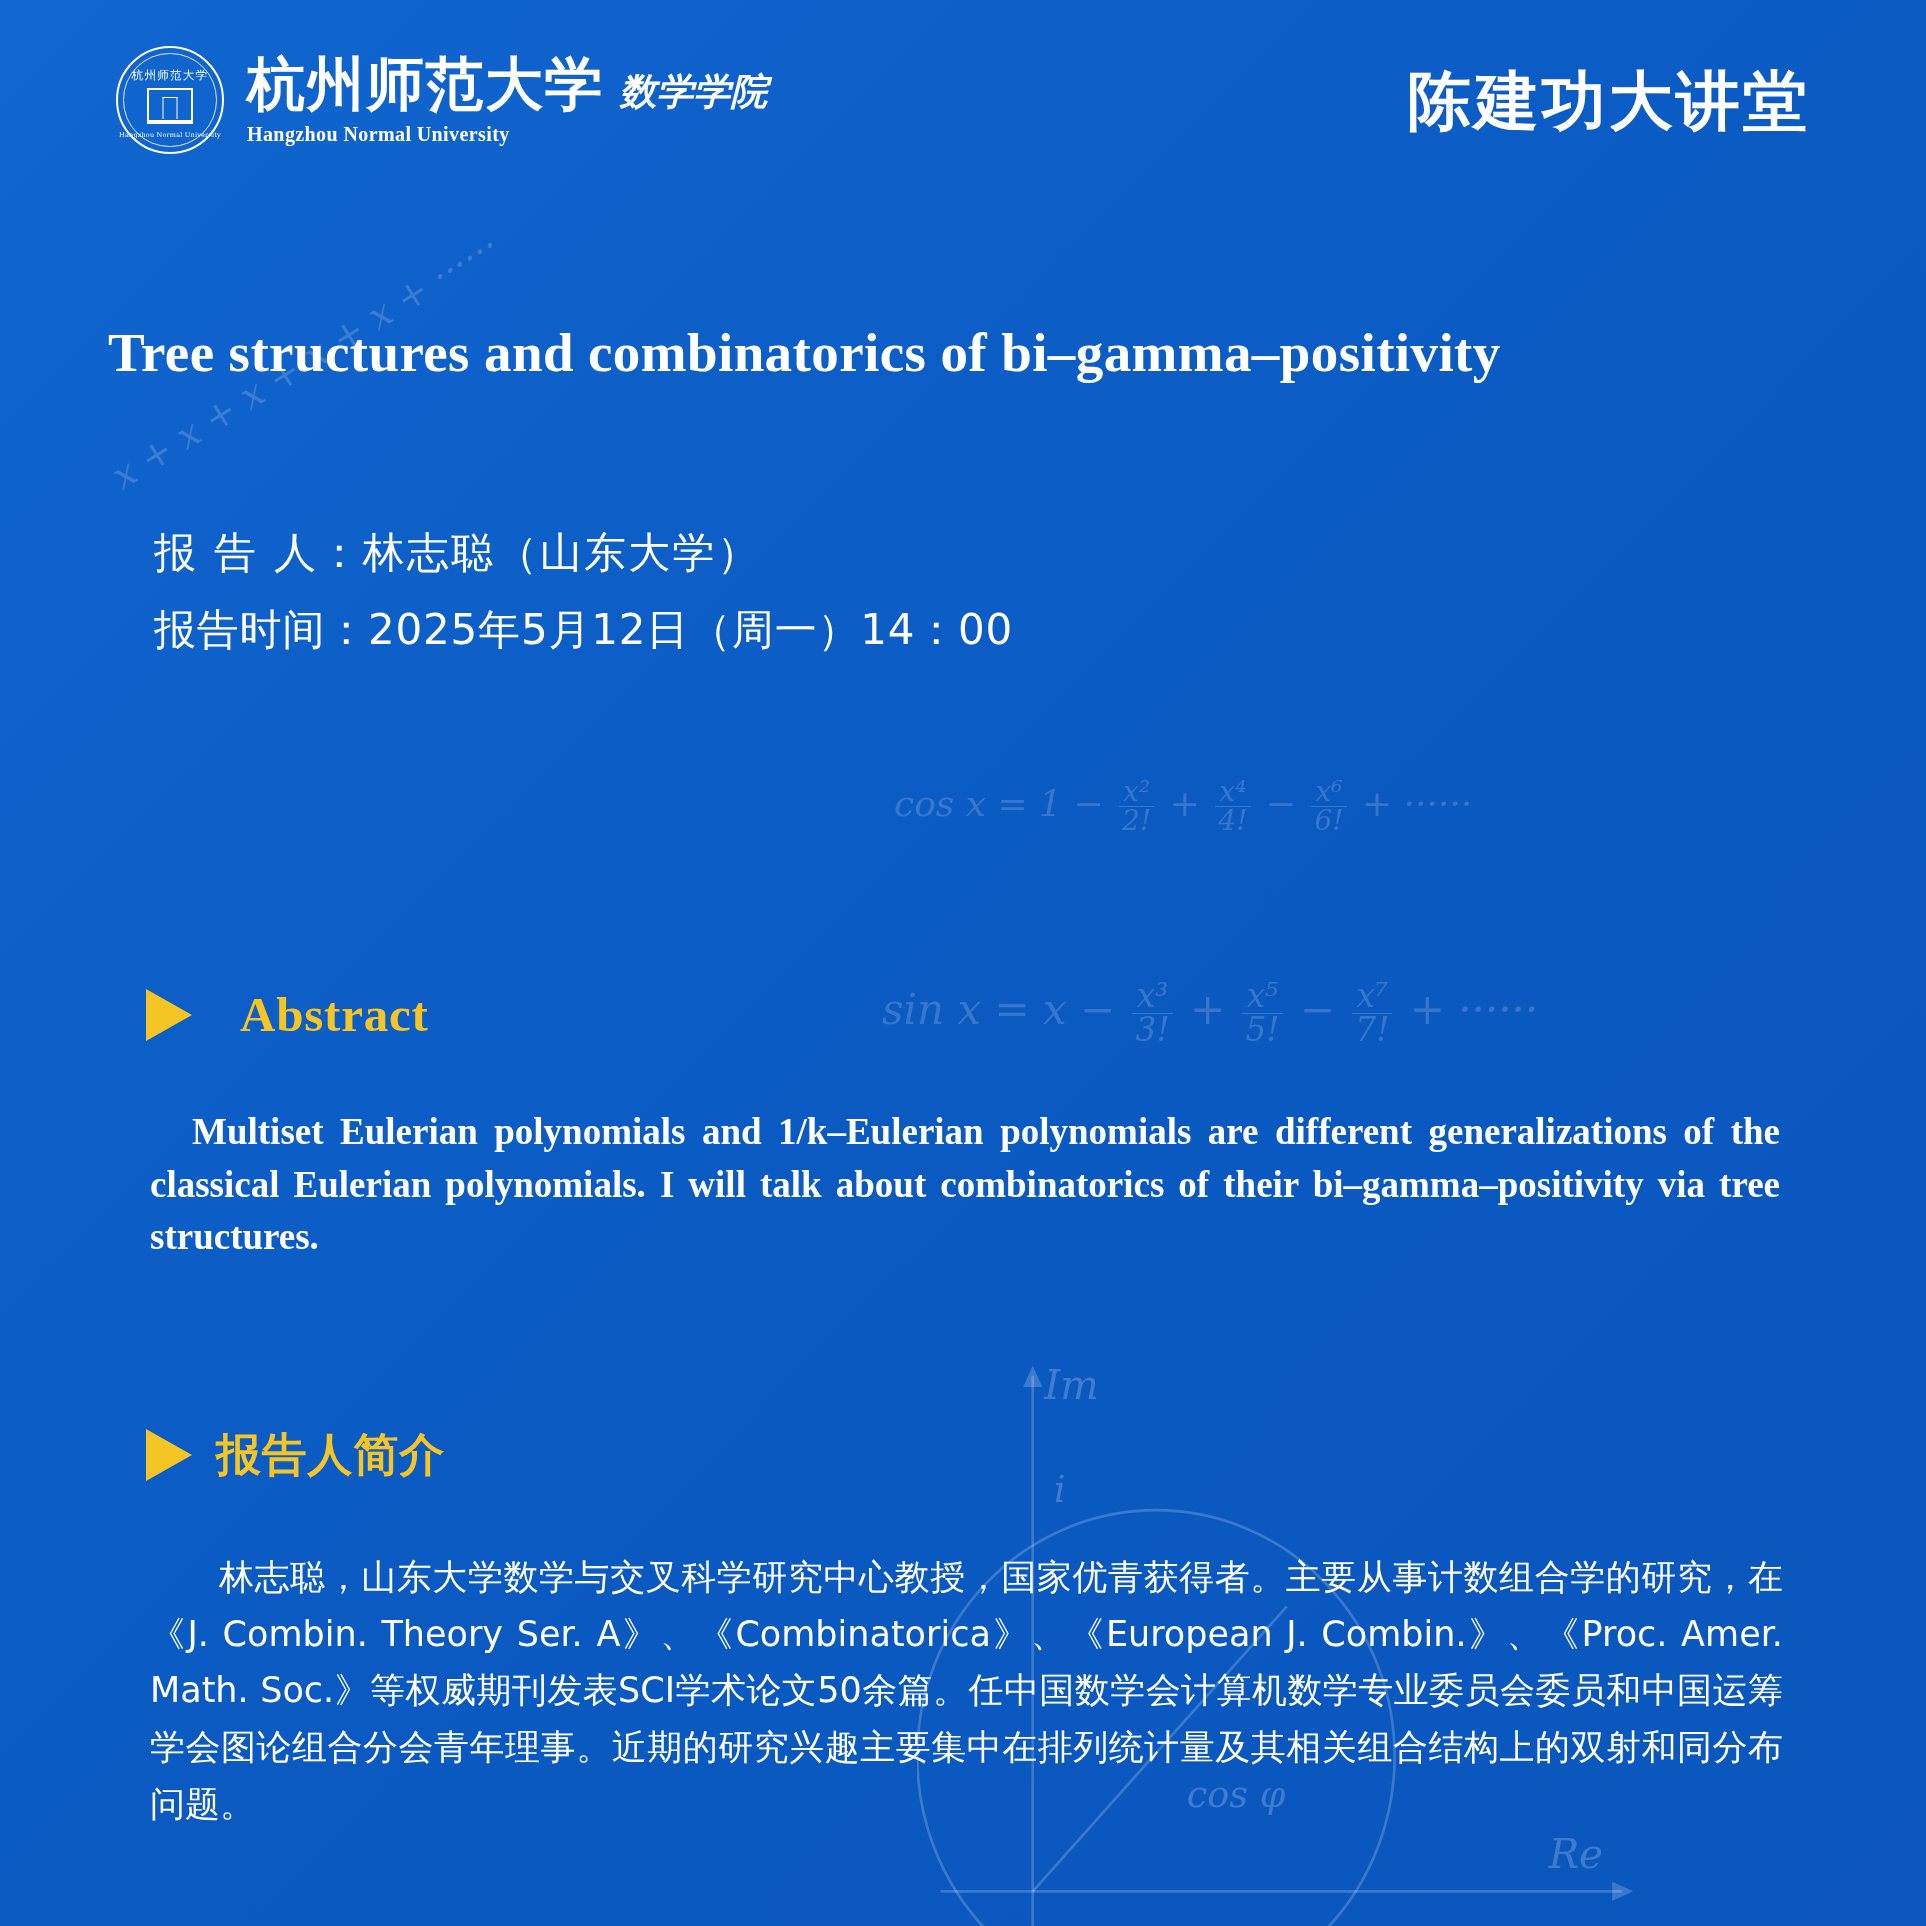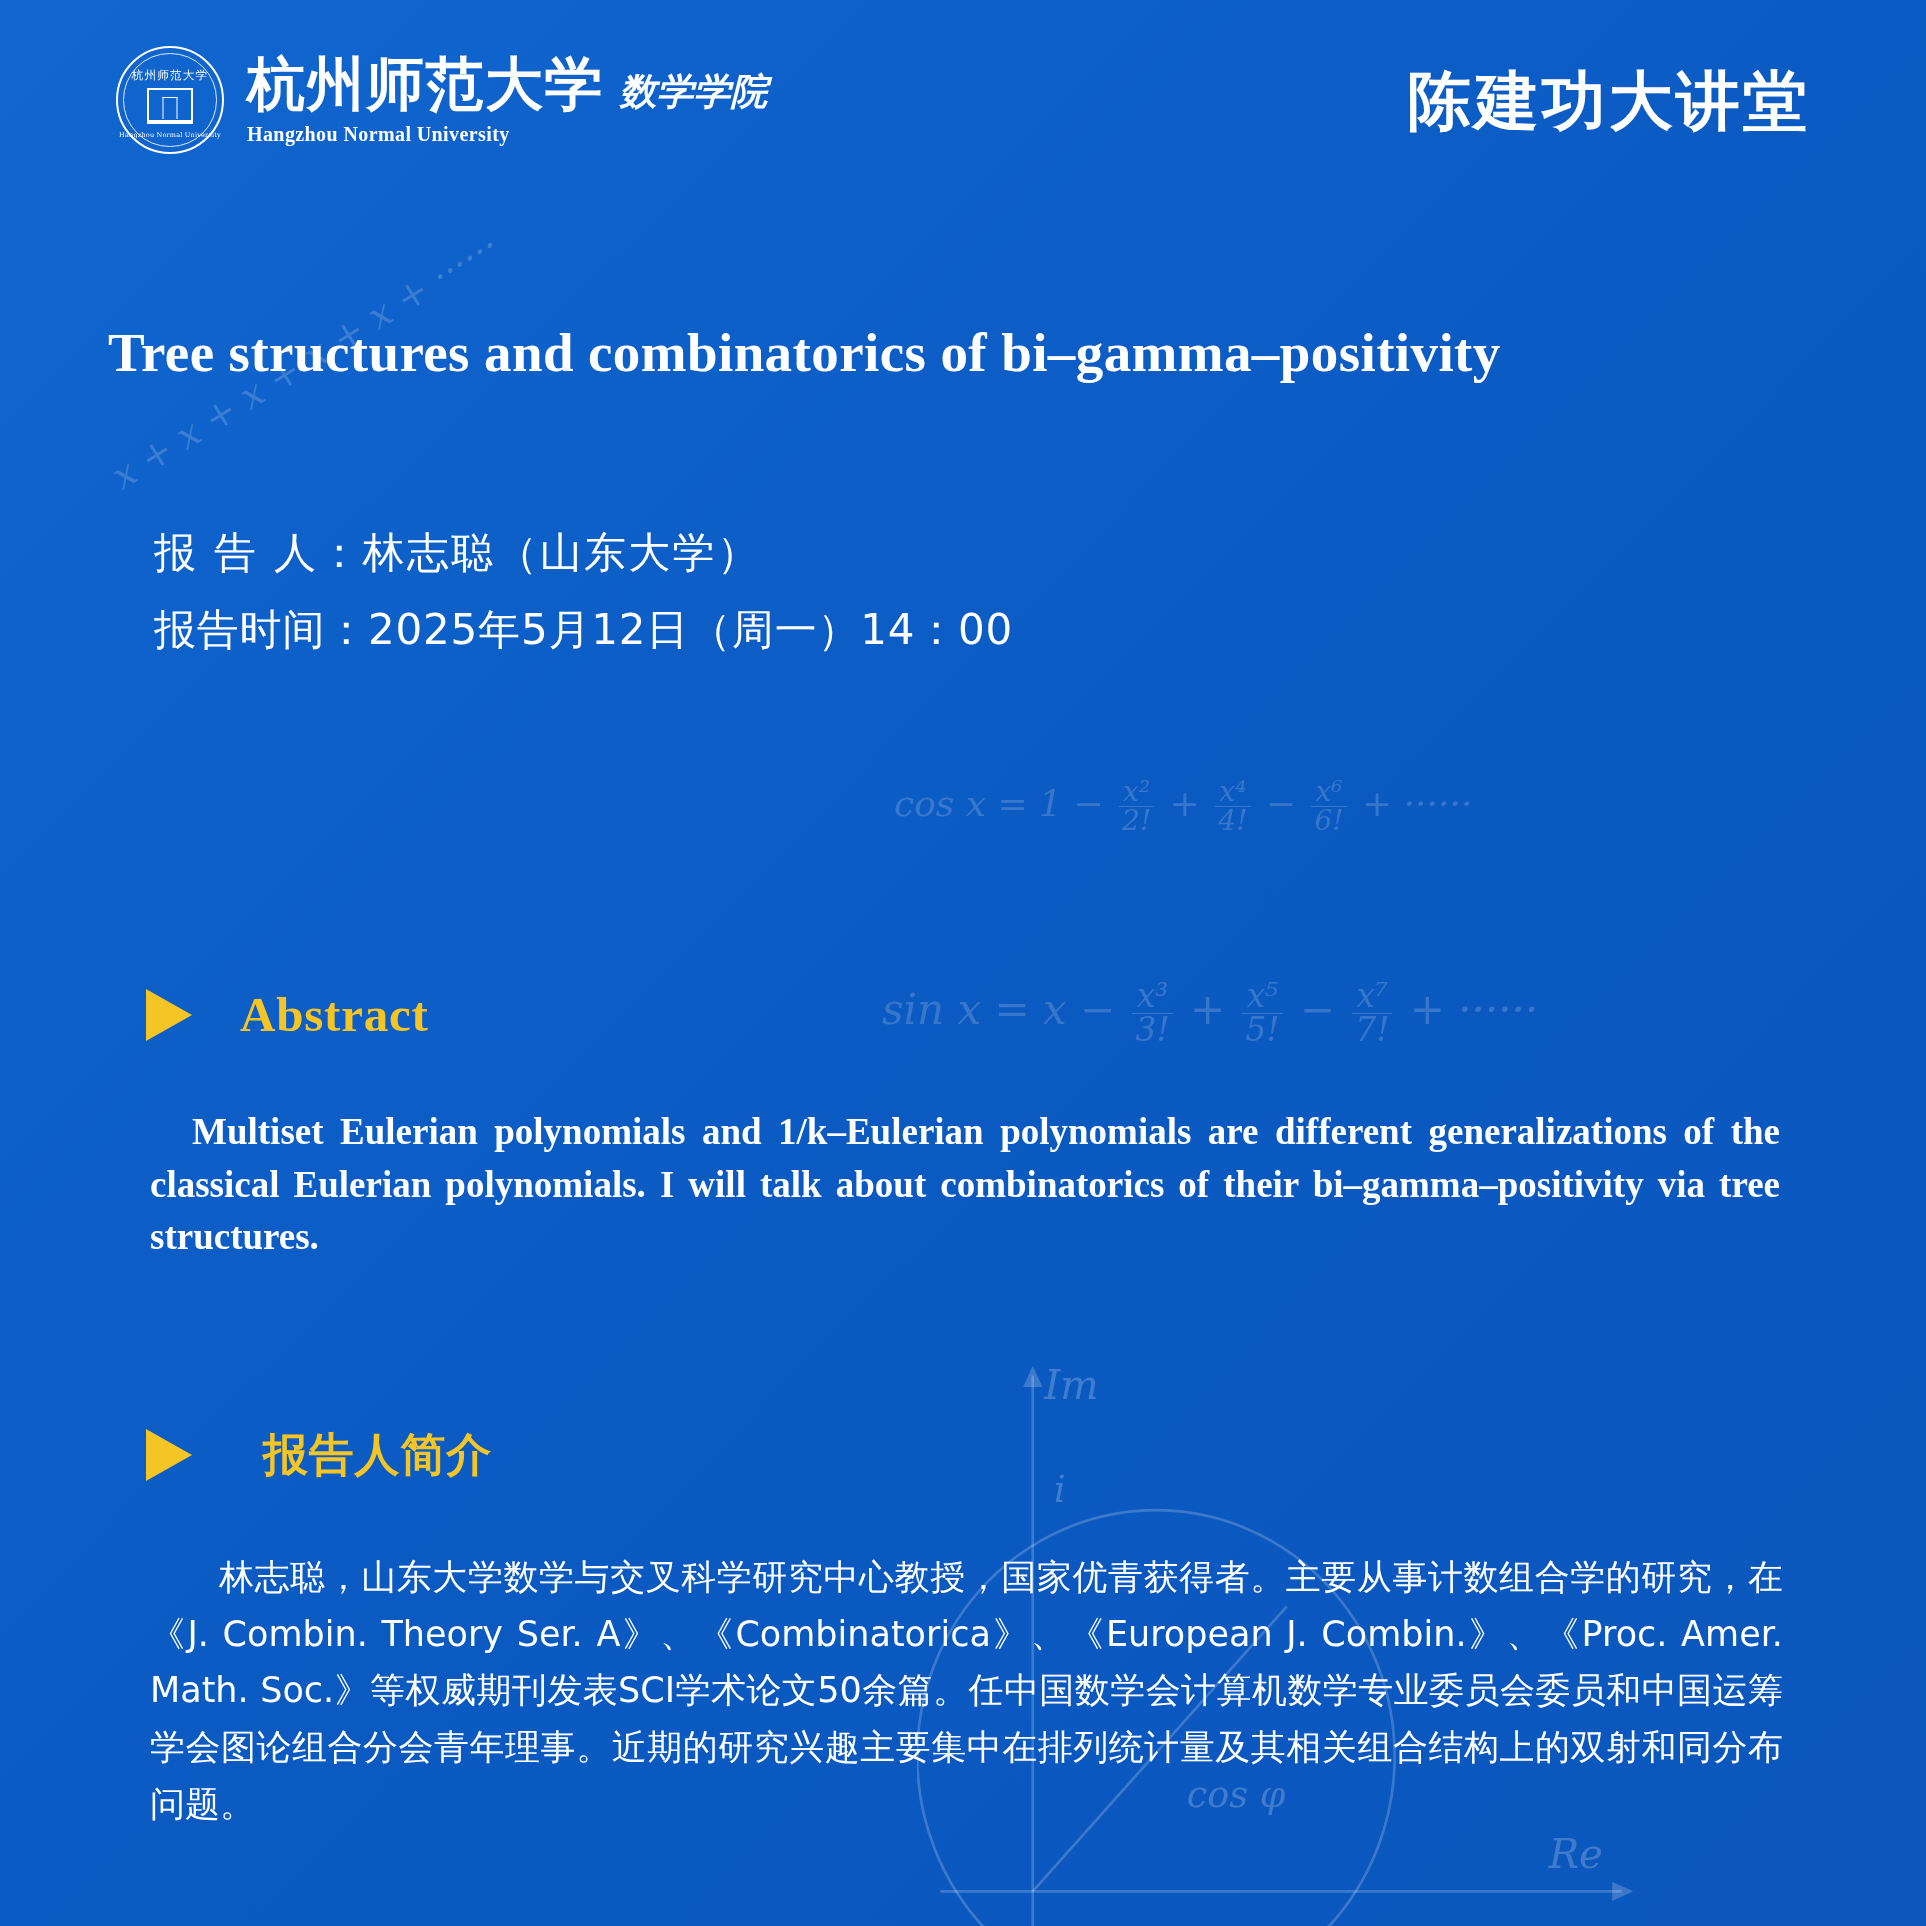--- a/index.html
+++ b/index.html
@@ -231,21 +231,21 @@
     font-weight: bold;
     font-size: 45px;
     letter-spacing: 0.8px;
     font-family: "DejaVu Sans", sans-serif;
   }
   .section-label.en {
     font-family: "Liberation Serif", serif;
     font-size: 49px;
   }
   #abstract-head { top: 986px; gap: 24px; }
-  #bio-head { top: 1425px; gap: 47px; }
+  #bio-head { top: 1425px; }
 
   
   .abstract-body {
     position: absolute;
     top: 1106px;
     left: 150px;
     width: 1630px;
     font-family: "Liberation Serif", serif;
     font-weight: bold;
     font-size: 37px;

